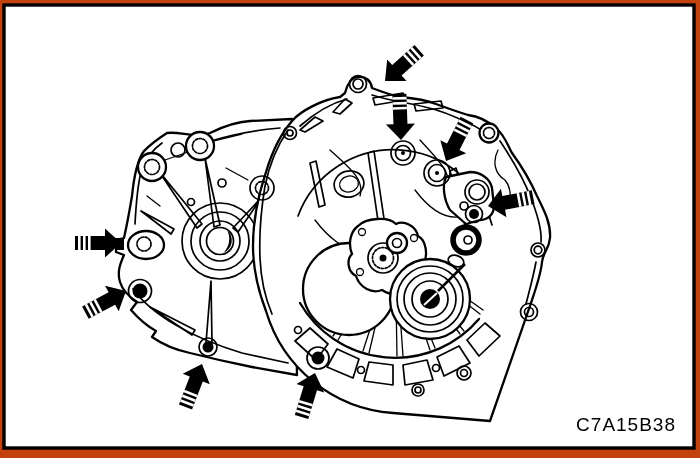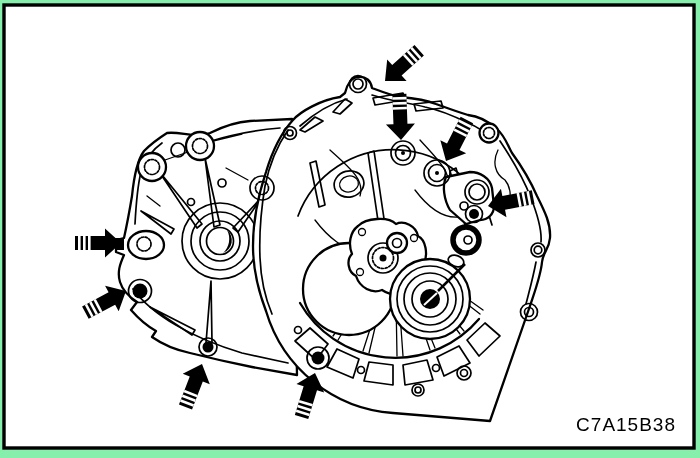--- a/index.html
+++ b/index.html
@@ -1,17 +1,17 @@
 <!DOCTYPE html>
 <html><head>
 <meta charset="utf-8">
 <style>
   html,body{margin:0;padding:0;background:#e8e8e8;}
   .figure-wrap{
-    position:relative;width:700px;height:458px;background:#86efac;
+    position:relative;width:700px;height:458px;background:#c2410c;
     font-family:"Liberation Sans","DejaVu Sans",sans-serif;overflow:hidden;
   }
   svg{display:block}
   .outline{fill:none;stroke:#000;stroke-width:2.3;stroke-linejoin:round;stroke-linecap:round;}
   .outline-fill{fill:#fff;stroke:#000;stroke-width:2.3;stroke-linejoin:round;stroke-linecap:round;}
   .thin{fill:none;stroke:#000;stroke-width:1.7;stroke-linejoin:round;stroke-linecap:round;}
   .hairline{fill:none;stroke:#000;stroke-width:1.3;stroke-linecap:round;}
   .code-text{font-size:19px;letter-spacing:1px;fill:#000;}
 </style>
 </head>

